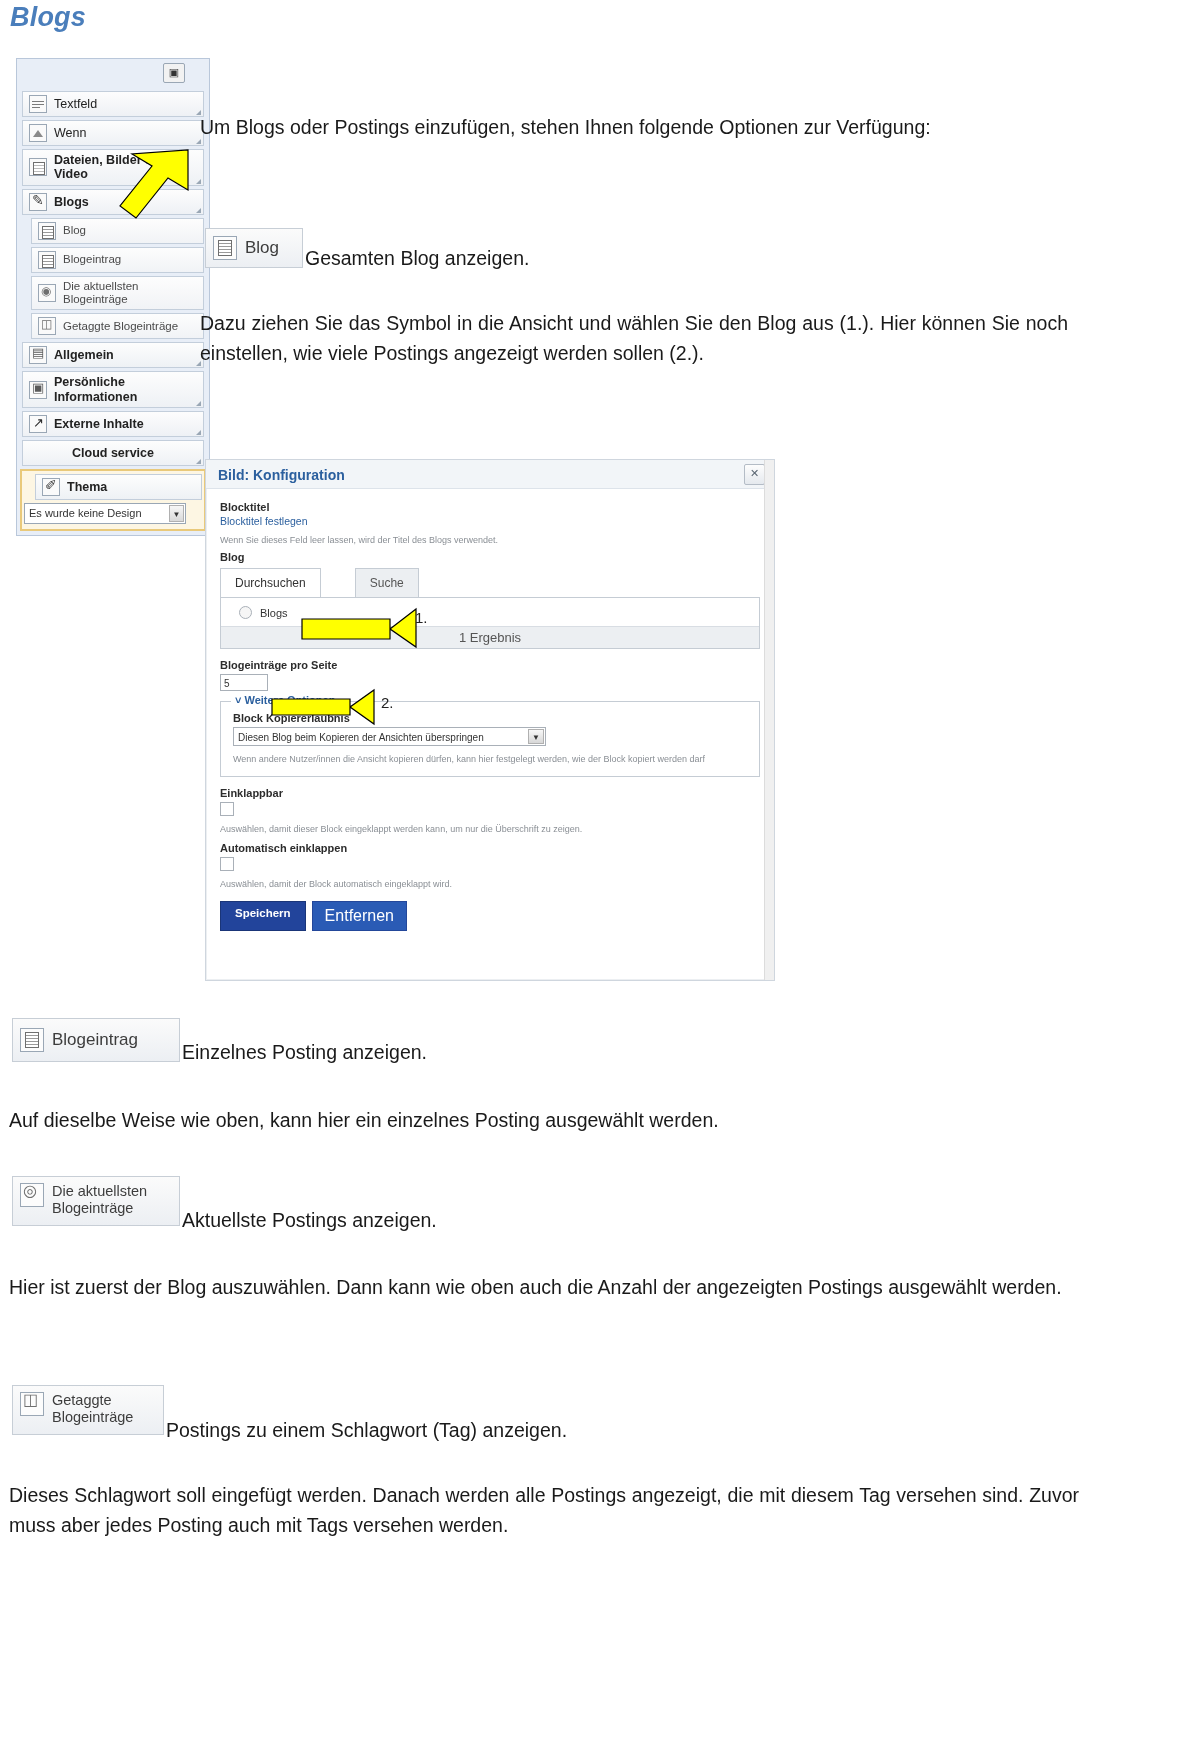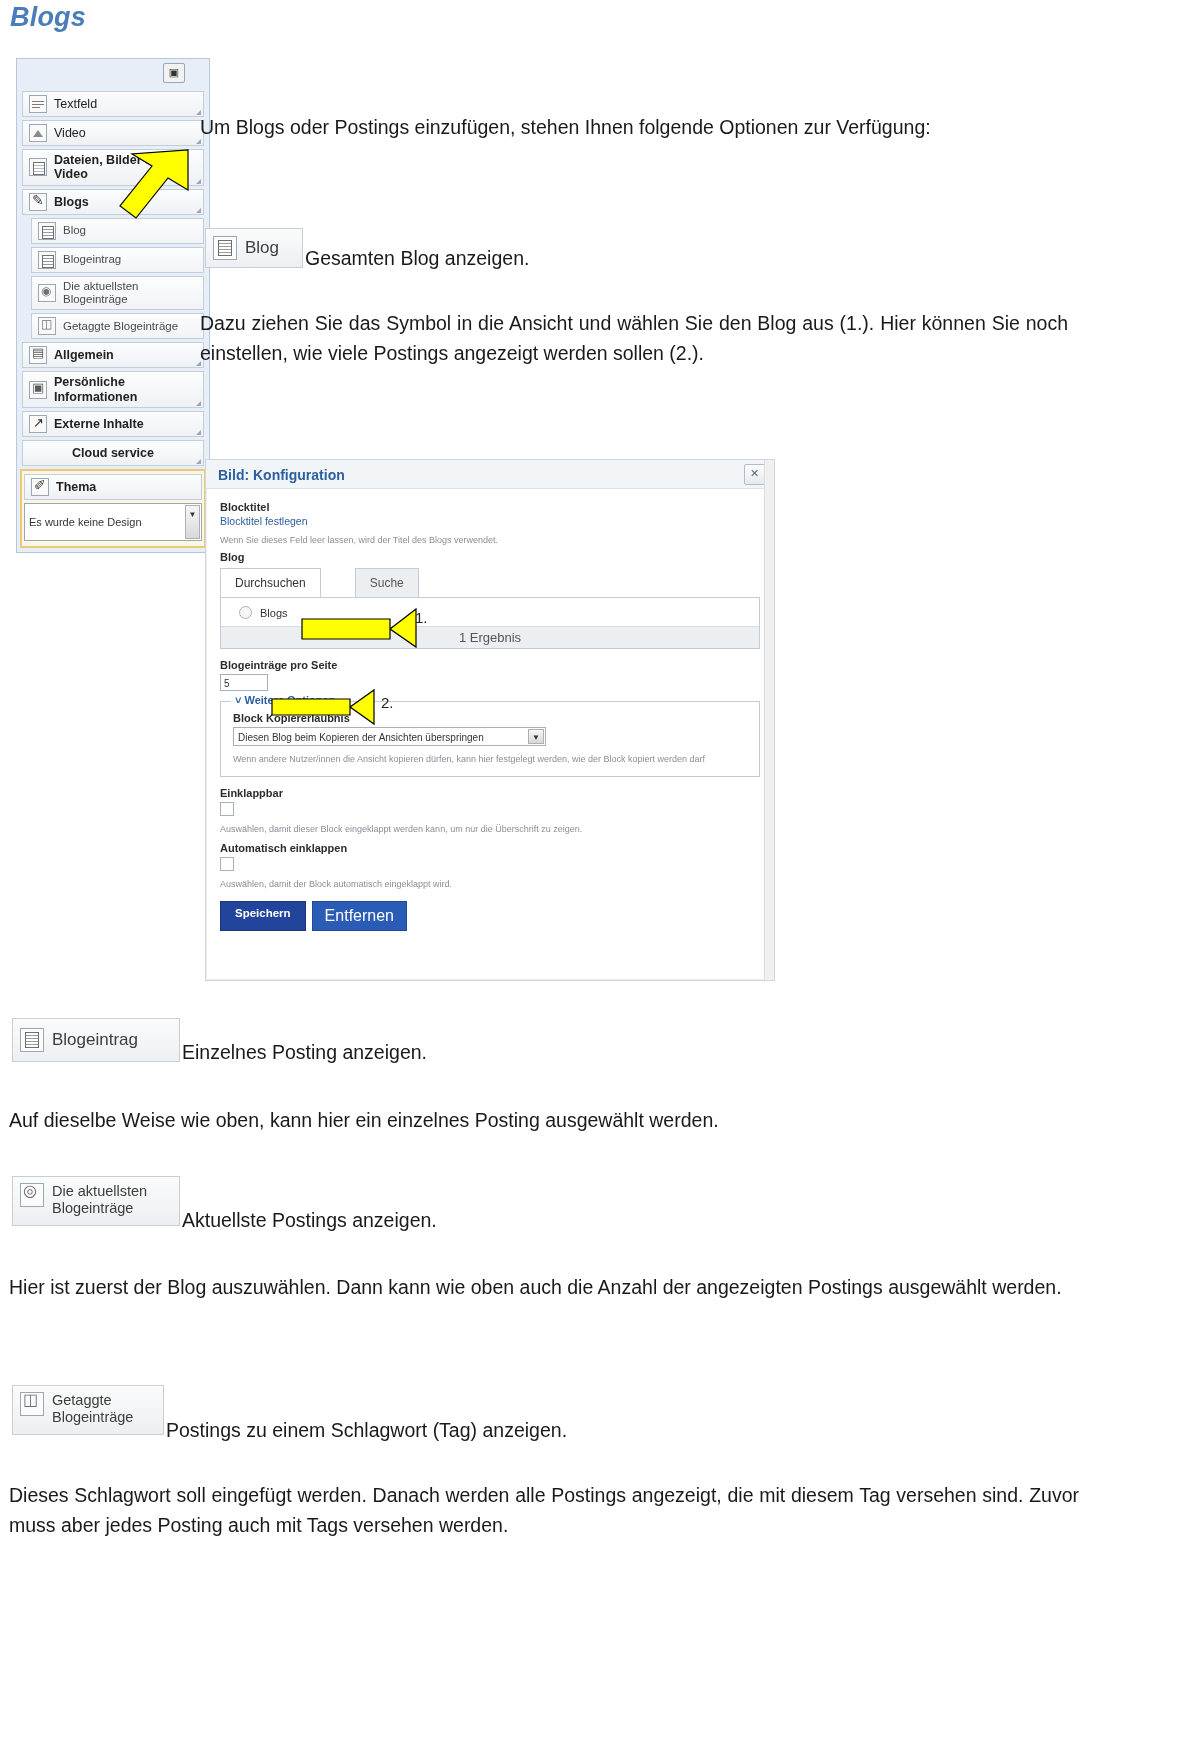--- a/index.html
+++ b/index.html
@@ -160,24 +160,24 @@
     width: 0; height: 0;
     border-left: 5px solid transparent;
     border-bottom: 5px solid #9aa7b5;
   }
   .pal-group-thema {
     border: 2px solid #e9c97a;
     margin: 2px 3px 4px 3px;
     padding: 1px 0 3px 0;
     background: #fdf6e3;
   }
-  .pal-group-thema .pal-item { margin-left: 2px; margin-right: 2px; }
+  .pal-group-thema .pal-item { margin-left: 13px; margin-right: 2px; }
   .theme-select {
-    margin: 0 2px 2px 2px;
-    height: 38px;
+    margin: 0 18px 2px 2px;
+    height: 21px;
     background: #fff;
     border: 1px solid #9aa7b5;
     font-size: 11px;
     color: #333;
     display: flex;
     align-items: center;
     padding-left: 4px;
     position: relative;
     box-sizing: border-box;
   }
@@ -398,21 +398,21 @@
     </div>
 
     <div class="pal-item">
       <span class="pal-ico textfield"></span>
       <span class="lbl">Textfeld</span>
       <span class="corner"></span>
     </div>
 
     <div class="pal-item">
       <span class="pal-ico image"></span>
-      <span class="lbl">Video</span>
+      <span class="lbl">Wenn</span>
       <span class="corner"></span>
     </div>
 
     <div class="pal-item">
       <span class="pal-ico files"></span>
       <span class="lbl bold">Dateien, Bilder und Video</span>
       <span class="corner"></span>
     </div>
 
     <div class="pal-item">

